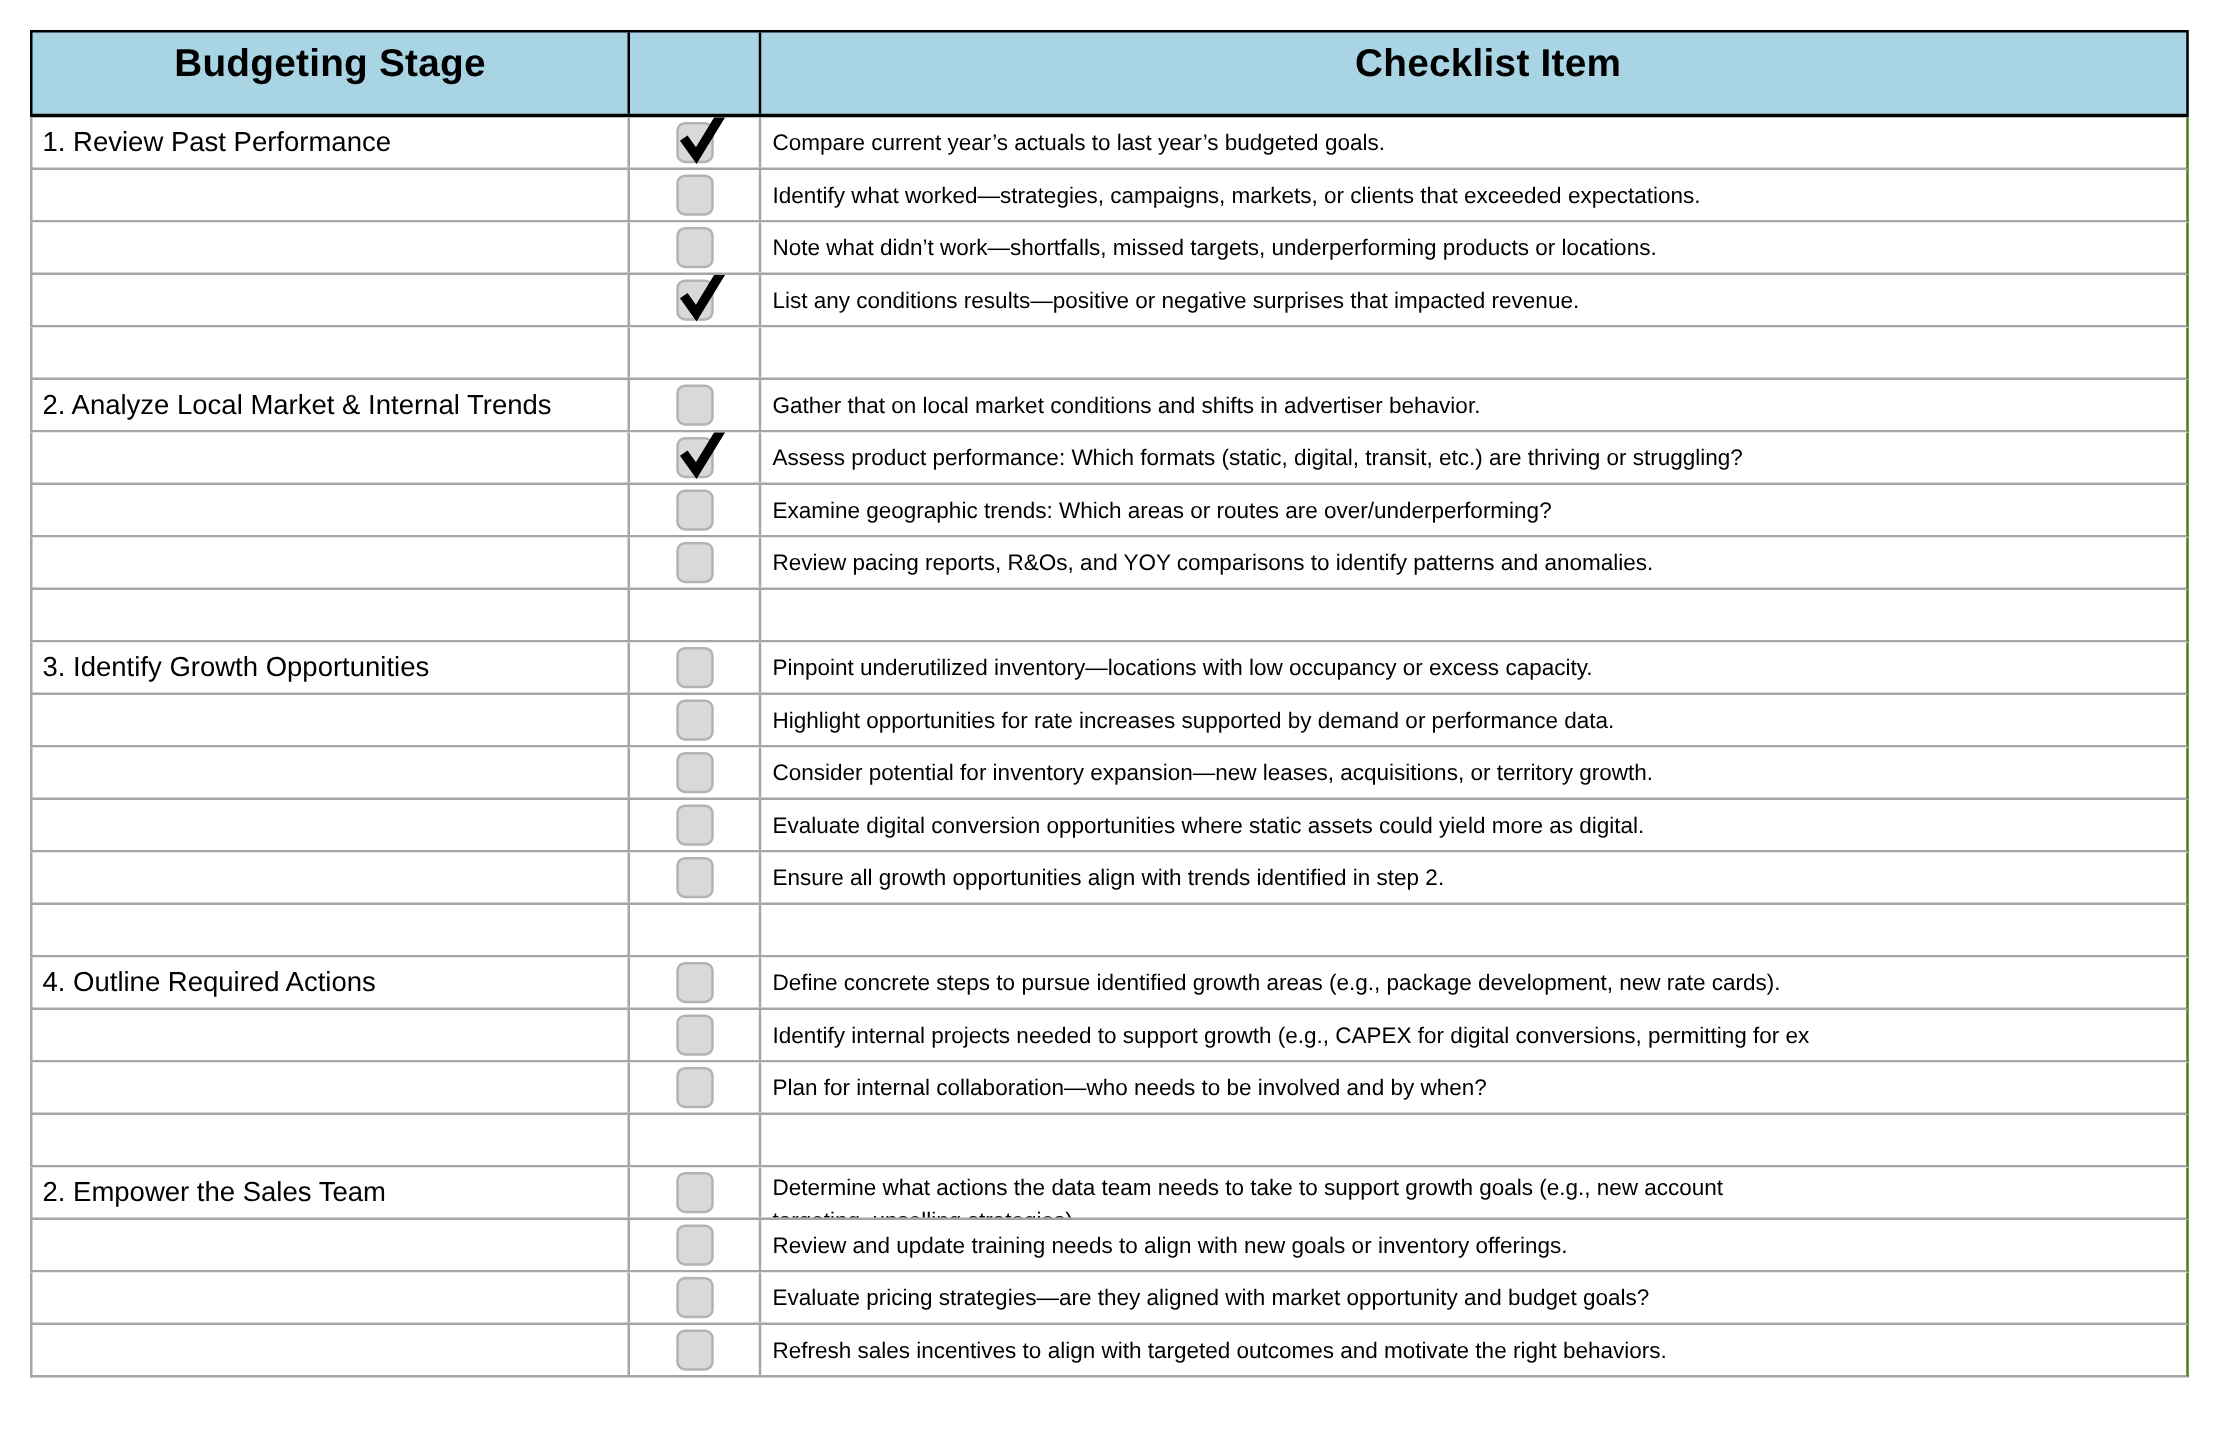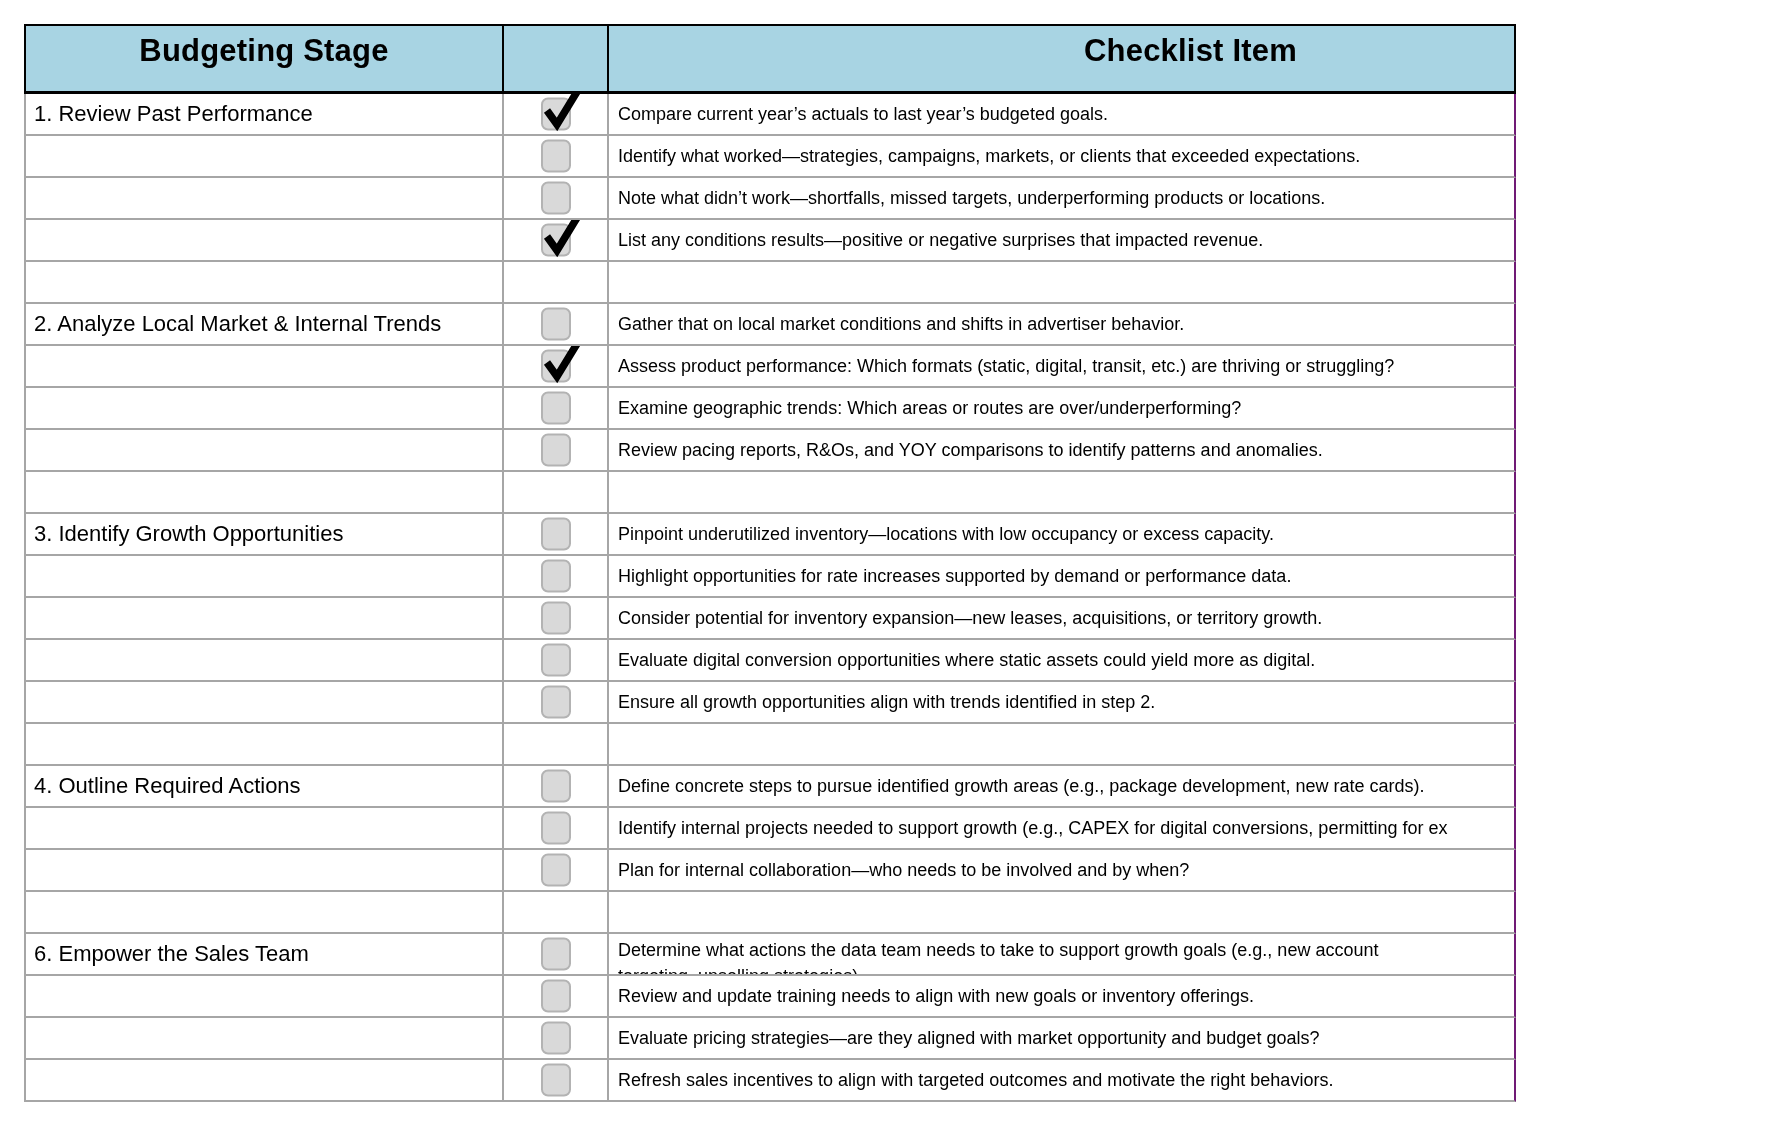--- a/index.html
+++ b/index.html
@@ -1,31 +1,31 @@
 <!DOCTYPE html>
 <html><head>
 <meta charset="utf-8">
 <style>
   * { margin:0; padding:0; box-sizing:border-box; }
   html,body { width:1792px; height:1148px; background:#ffffff; overflow:hidden;
               font-family:"Liberation Sans", sans-serif; color:#000; }
 
-  .table { position:absolute; left:24px; top:24px; width:1492px; }
+  .table { position:absolute; left:24px; top:24px; width:1727px; }
 
   
   .hdr-row { display:grid; grid-template-columns:478px 105px 1163px;
              height:70px; background:#a8d4e3;
              border:2px solid #000; border-bottom:3px solid #000; }
   .hcell { display:flex; justify-content:center; align-items:flex-start;
            padding-top:7px; font-size:31px; font-weight:bold; letter-spacing:0.2px; }
   .hcell.c1, .hcell.c2 { border-right:2px solid #000; }
 
   
   .row { display:grid; grid-template-columns:478px 105px 1163px; height:42px;
-         border-left:2px solid #a6a6a6; border-right:2px solid #701a75;
+         border-left:2px solid #a6a6a6; border-right:2px solid #4d7c0f;
          border-bottom:2px solid #a6a6a6; background:#fff; }
   .cell { overflow:hidden; }
   .cell.c1 { display:flex; align-items:center; padding-left:8px;
              font-size:22px; border-right:2px solid #a6a6a6; white-space:pre; }
   .cell.c2 { position:relative; border-right:2px solid #a6a6a6; }
   .cell.c3 { display:flex; align-items:center; padding-left:9px;
              font-size:18px; white-space:pre; line-height:26px; }
   .cell.c3.wrap { align-items:flex-start; padding-top:3px; }
 
   
@@ -183,21 +183,21 @@
           <div class="checkbox"></div>
         </div>
         <div class="cell c3">Plan for internal collaboration—who needs to be involved and by when?</div>
       </div>
       <div class="row">
         <div class="cell c1"></div>
         <div class="cell c2"></div>
         <div class="cell c3"></div>
       </div>
       <div class="row">
-        <div class="cell c1">6. Empower the Sales Team</div>
+        <div class="cell c1">2. Empower the Sales Team</div>
         <div class="cell c2">
           <div class="checkbox"></div>
         </div>
         <div class="cell c3 wrap">Determine what actions the data team needs to take to support growth goals (e.g., new account
 targeting, upselling strategies).</div>
       </div>
       <div class="row">
         <div class="cell c1"></div>
         <div class="cell c2">
           <div class="checkbox"></div>

